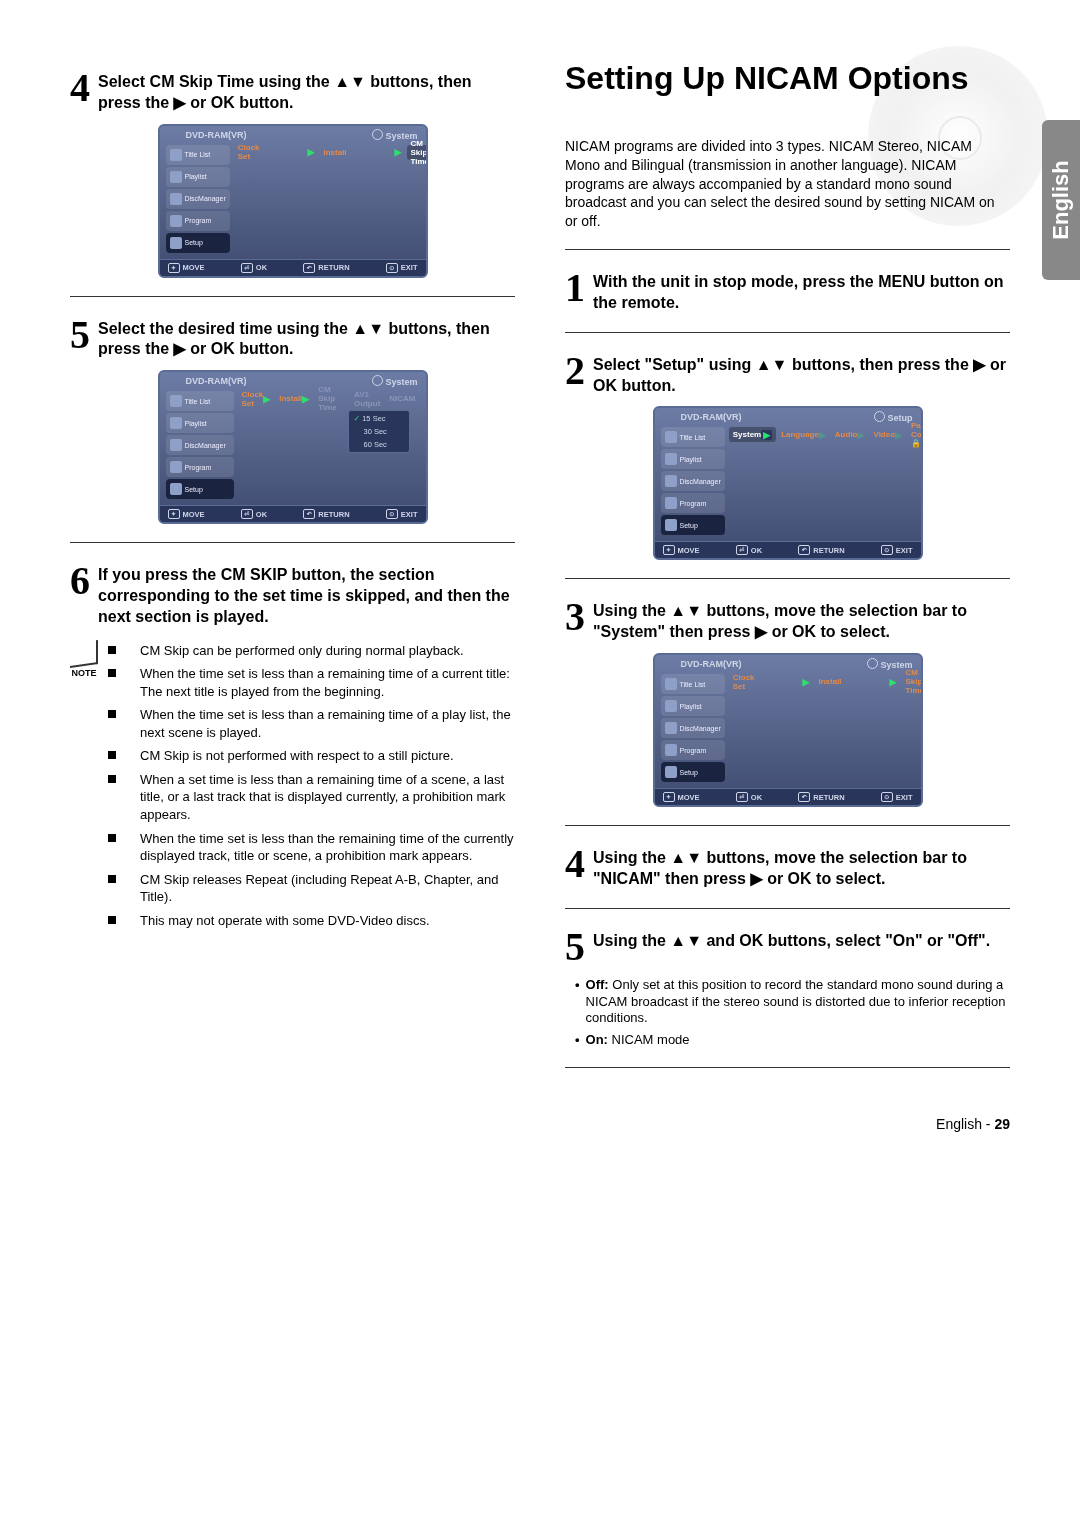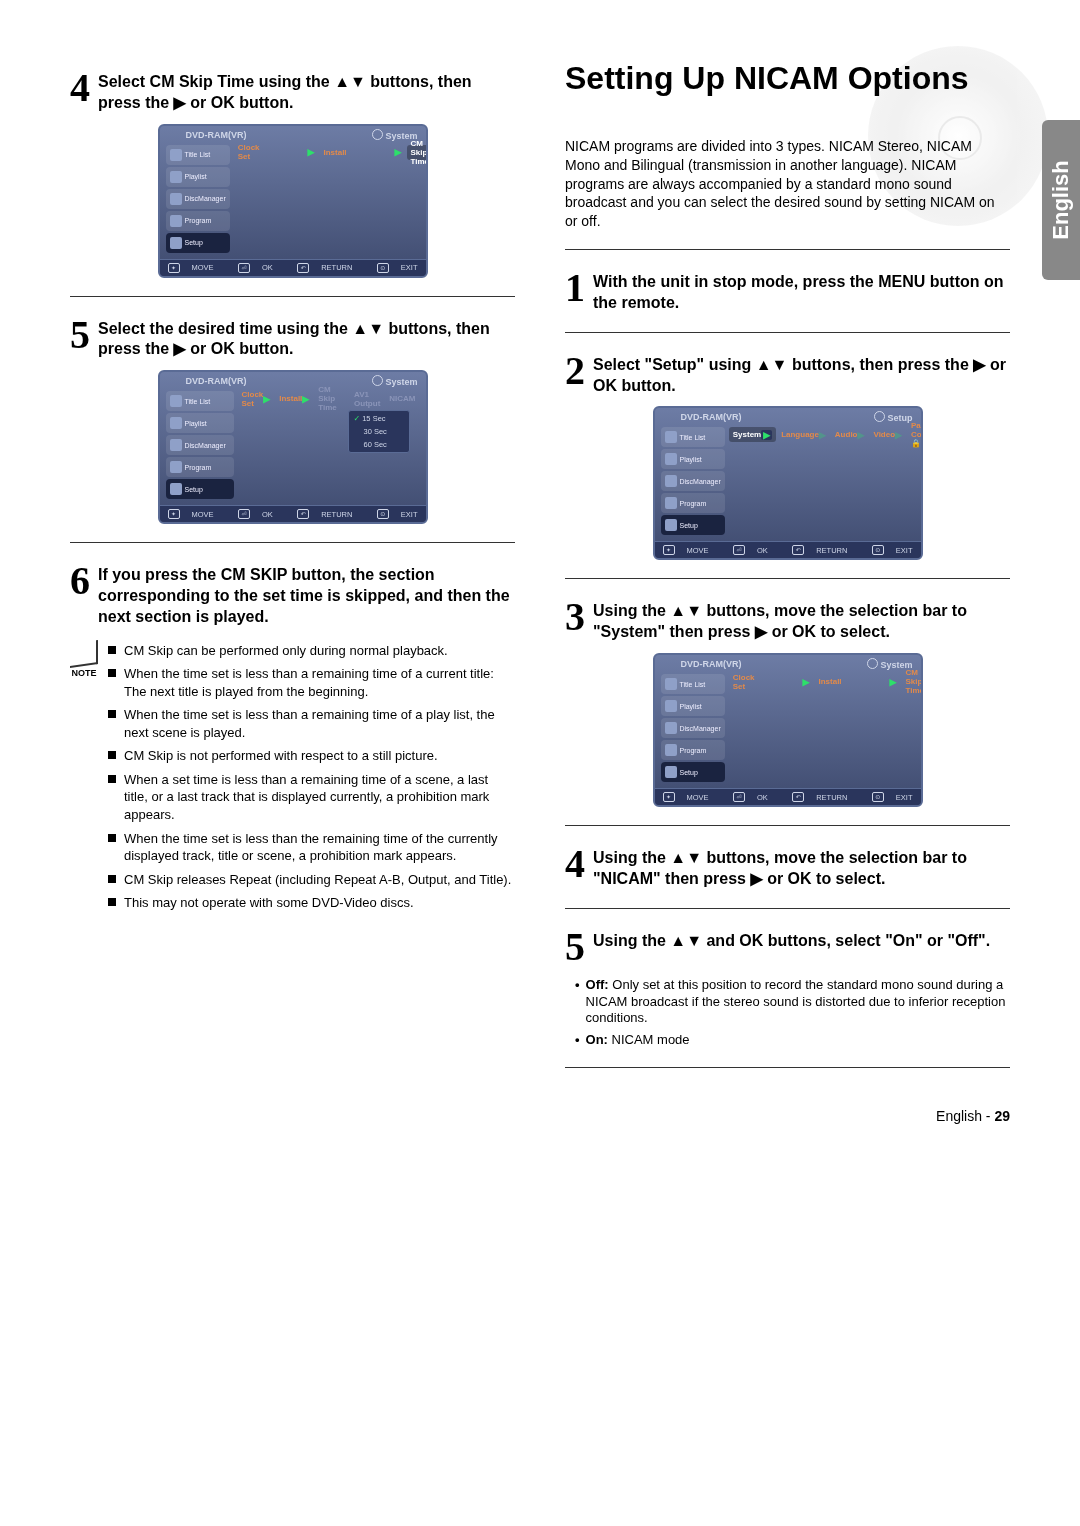--- a/index.html
+++ b/index.html
@@ -32,41 +32,41 @@
 .osd-row .v{color:#cfd6e8;font-size:8px;width:48px}
 .osd-row .arr{color:#2de06a;font-size:9px;font-weight:bold}
 .osd-row.sel .k{color:#fff}
 .osd-row.sel{background:rgba(0,0,0,0.3);border-radius:3px}
 .osd-row.sel .arr{background:#2a355c;padding:0 2px;border-radius:2px}
 .osd-row.dim .k{color:#8a94b8}
 .pop{position:absolute;right:16px;top:38px;width:58px;background:#2a355c;border:1px solid #5a6b95;border-radius:3px;padding:1px}
 .pop .opt{color:#cfd6e8;font-size:7.5px;padding:2px 4px;display:flex;align-items:center;gap:2px}
 .pop .opt .chk{color:#2de06a;font-size:8px}
 .osd-footer{background:#2a355c;padding:3px 8px;display:flex;justify-content:space-between;align-items:center;border-top:1px solid #5a6b95}
-.fb{display:flex;align-items:center;gap:12px;color:#cfd6e8;font-size:7.5px;font-weight:normal}
+.fb{display:flex;align-items:center;gap:3px;color:#cfd6e8;font-size:7.5px;font-weight:bold}
 .fb .k{display:inline-block;width:10px;height:8px;border:1px solid #cfd6e8;border-radius:2px;font-size:6px;text-align:center;line-height:8px}
 .scene-block{width:270px;margin:14px auto;position:relative}
 .scene-hdr{background:#3e4a6e;color:#e28a4a;font-size:9px;font-weight:bold;padding:3px 6px;border-radius:6px 6px 0 0;border:2px solid #5a6b95;border-bottom:none}
 .scene{height:150px;border:2px solid #5a6b95;border-radius:0 0 6px 6px;background:linear-gradient(#a8c4d8 0%,#d0dde6 45%,#8a9488 100%);position:relative;overflow:hidden}
 .bird{position:absolute;width:40px;height:18px}
 .bird::before,.bird::after{content:"";position:absolute;top:0;width:20px;height:18px;border-top:3px solid #222;border-radius:100% 0 0 0}
 .bird::after{right:0;border-radius:0 100% 0 0}
 .note-section{display:flex;gap:10px;margin-top:14px}
 .note-icon{width:28px;text-align:center;font-size:9px;font-weight:bold}
 .note-icon .ico{width:26px;height:22px;border:2px solid #333;border-top:none;border-left:none;transform:skewY(-8deg);display:block;margin-bottom:2px}
 .note-list{flex:1;font-size:13px}
-.note-list .itm{display:flex;gap:8px;line-height:1.35;margin-bottom:6px}
+.note-list .itm{display:flex;gap:24px;line-height:1.35;margin-bottom:6px}
 .note-list .sq{width:8px;height:8px;background:#000;flex-shrink:0;margin-top:4px}
 .sub-list{font-size:13px;margin-left:10px}
 .sub-list .li{display:flex;gap:6px;line-height:1.3;margin-bottom:5px}
 .dot{font-weight:bold}
 .disc-bg{position:absolute;right:-38px;top:-14px;width:180px;height:180px;border-radius:50%;background:radial-gradient(circle,#fff 0%,#e8e8e8 50%,#f4f4f4 100%);opacity:0.6;z-index:-1}
 .disc-bg::after{content:"";position:absolute;left:50%;top:50%;width:40px;height:40px;margin:-20px;border:2px solid #ddd;border-radius:50%}
 .right-top{position:relative}
-.pnum{text-align:right;font-size:14px;margin-top:22px}
+.pnum{text-align:right;font-size:14px;margin-top:30px}
 .pnum b{font-weight:bold}
 </style>
 </head>
 <body>
 
 <div class="page">
   <div class="lang-tab">
       <span>English</span>
     </div>
 
@@ -281,21 +281,21 @@
             <div class="itm">
               <span class="sq"></span>
               <span>When a set time is less than a remaining time of a scene, a last title, or a last track that is displayed currently, a prohibition mark appears.</span>
             </div>
             <div class="itm">
               <span class="sq"></span>
               <span>When the time set is less than the remaining time of the currently displayed track, title or scene, a prohibition mark appears.</span>
             </div>
             <div class="itm">
               <span class="sq"></span>
-              <span>CM Skip releases Repeat (including Repeat A-B, Output, and Title).</span>
+              <span>CM Skip releases Repeat (including Repeat A-B, Chapter, and Title).</span>
             </div>
             <div class="itm">
               <span class="sq"></span>
               <span>This may not operate with some DVD-Video discs.</span>
             </div>
           </div>
       </div>
 
     </div>
 

